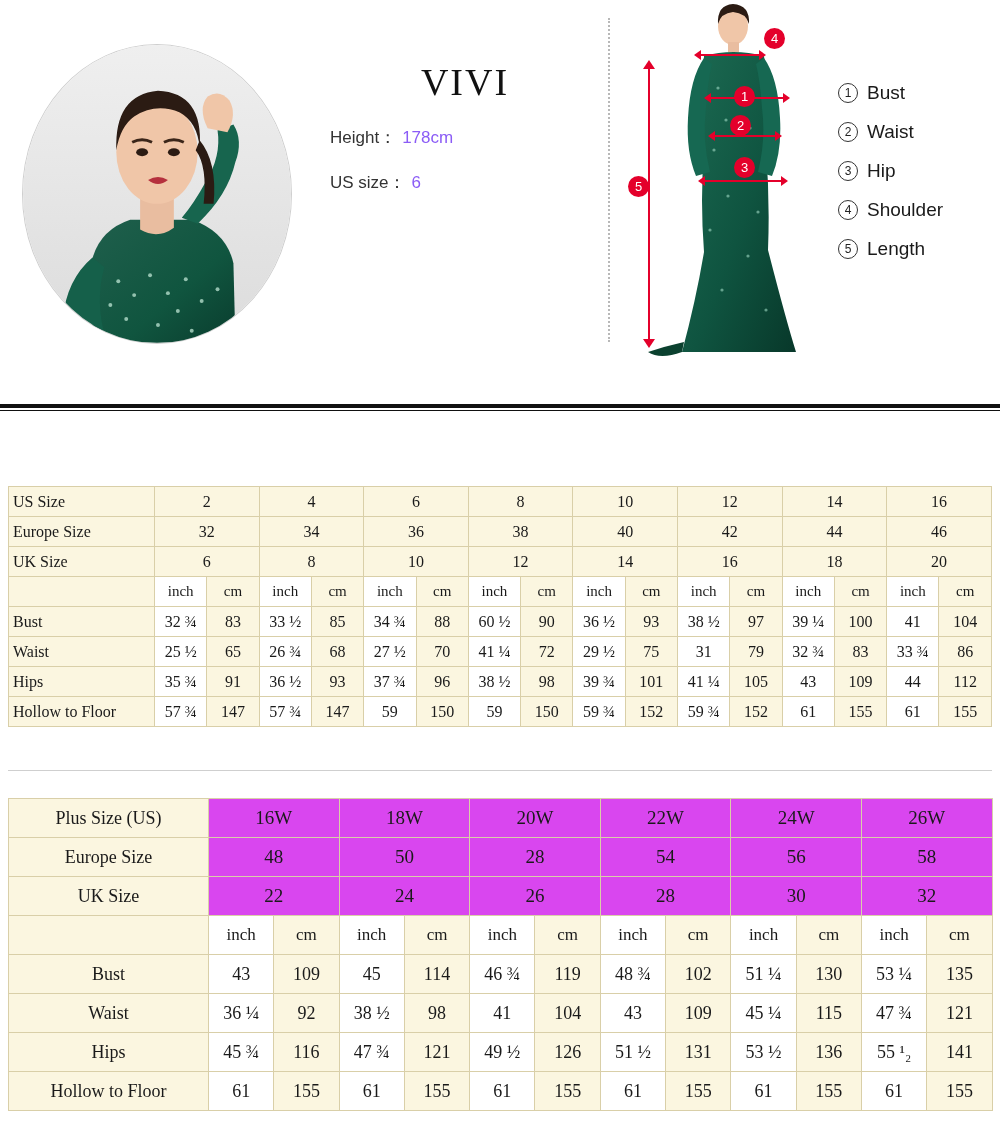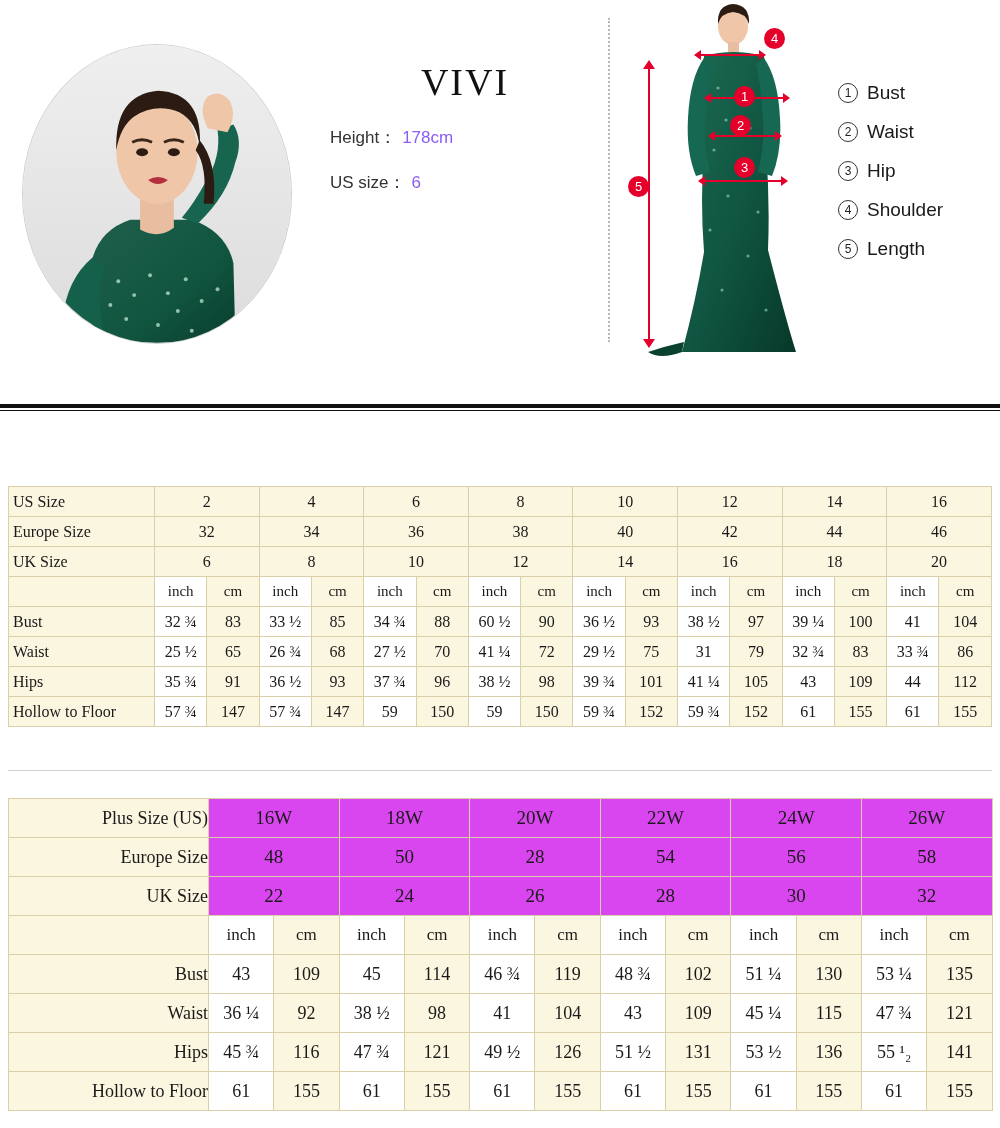--- a/index.html
+++ b/index.html
@@ -107,21 +107,21 @@
     text-align: left; padding-left: 4px; background: #fbf6e0; font-size: 16px;
   }
   .t1 .sizehead { background: #fbf6e0; }
   .t1 .unit { background: #fbf6e0; font-size: 15px; }
   .t1 .cm { background: #fbf6e0; }
   .t1 .inch { background: #ffffff; }
 
   .t2 { font-size: 18px; }
   .t2 td { height: 39px; }
   .t2 .rowhead {
-    text-align: right; padding-left: 0; background: #fbf6e0; font-size: 18px;
+    text-align: center; padding-left: 0; background: #fbf6e0; font-size: 18px;
   }
   .t2 .sizehead { background: #d946ef; font-size: 19px; }
   .t2 .unit { background: #fbf6e0; font-size: 17px; }
   .t2 .cm { background: #fbf6e0; }
   .t2 .inch { background: #ffffff; }
   .t2 .blank { background: #fbf6e0; }
 
   .sep-rule { position: absolute; left: 8px; width: 984px; height: 1px; background: #cfcfcf; }
 </style>
 </head>

